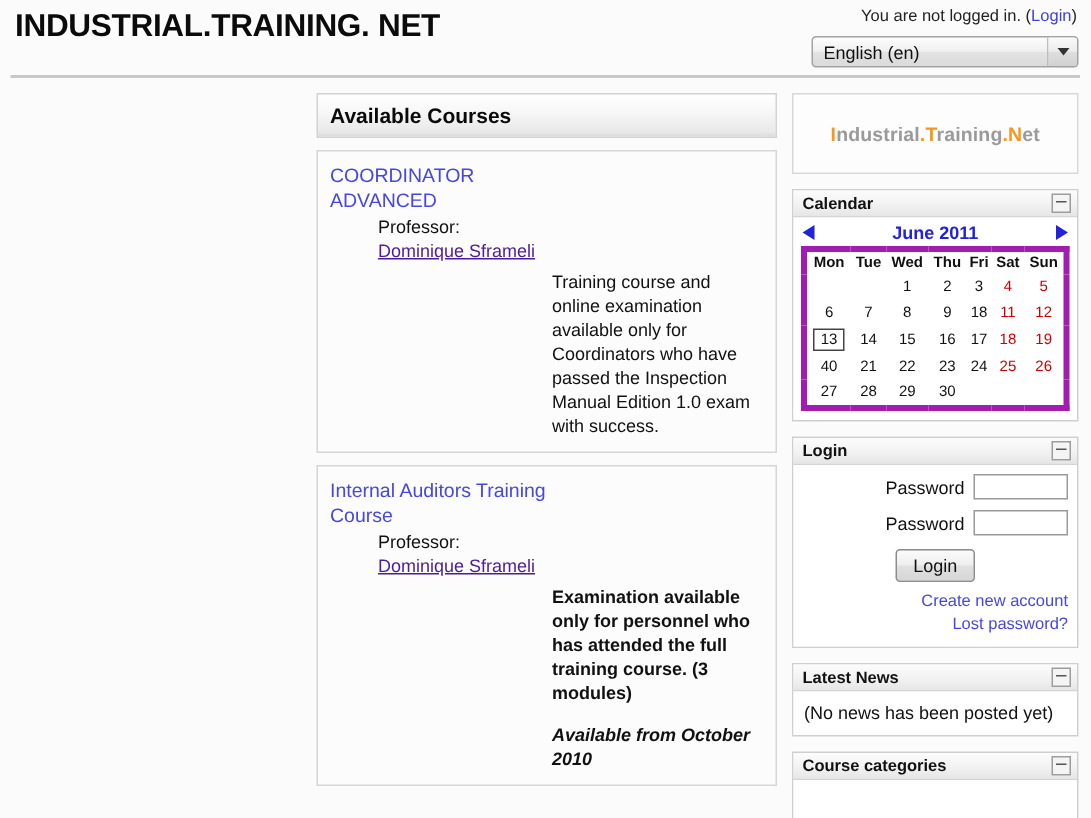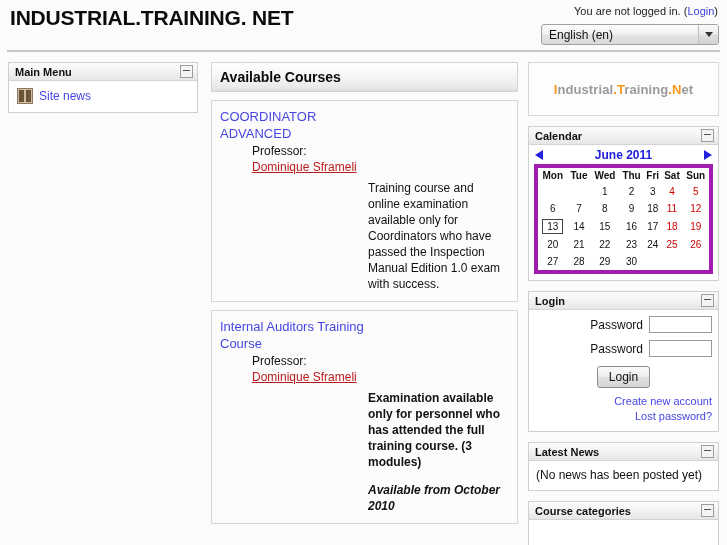--- a/index.html
+++ b/index.html
@@ -223,21 +223,21 @@
     max-width: 160px;
   }
   .course-title a { color: #4646e4; text-decoration: none; }
   .course-teachers {
     margin-left: 32px;
     margin-top: 1px;
     font-size: 12px;
     line-height: 16px;
   }
   .course-teachers .role { color: #111; }
-  .course-teachers .name { color: #b91c1c; }
+  .course-teachers .name { color: #4c1d95; }
   .course-summary {
     margin-left: 148px;
     margin-top: 5px;
     font-size: 12px;
     line-height: 16px;
     color: #111;
     width: 140px;
   }
   .course-summary.bold { font-weight: bold; }
   .course-summary .avail {
@@ -386,34 +386,20 @@
     <span class="lang-arrow-box">
       <span class="caret-down"></span>
     </span>
   </div>
 
   <div id="header-rule"></div>
 </div>
 
 <div id="page-body">
 
-  <div id="col-left">
-    <div class="block">
-      <div class="block-header">
-        <span class="block-title">Main Menu</span>
-        <span class="block-minimize"></span>
-      </div>
-      <div class="block-content">
-        <div class="menu-item">
-          <span class="news-icon"></span>
-          <a href="#">Site news</a>
-        </div>
-      </div>
-    </div>
-  </div>
 
   <div id="col-main">
     <div id="courses-header">
       <span class="h-text">Available Courses</span>
     </div>
 
     <div class="course-box">
       <div class="course-title">
         <a href="#">COORDINATOR ADVANCED</a>
       </div>
@@ -492,21 +478,21 @@
             <tr>
               <td class="today"><span>13</span></td>
               <td>14</td>
               <td>15</td>
               <td>16</td>
               <td>17</td>
               <td class="we">18</td>
               <td class="we">19</td>
             </tr>
             <tr>
-              <td>20</td>
+              <td>40</td>
               <td>21</td>
               <td>22</td>
               <td>23</td>
               <td>24</td>
               <td class="we">25</td>
               <td class="we">26</td>
             </tr>
             <tr>
               <td>27</td>
               <td>28</td>

